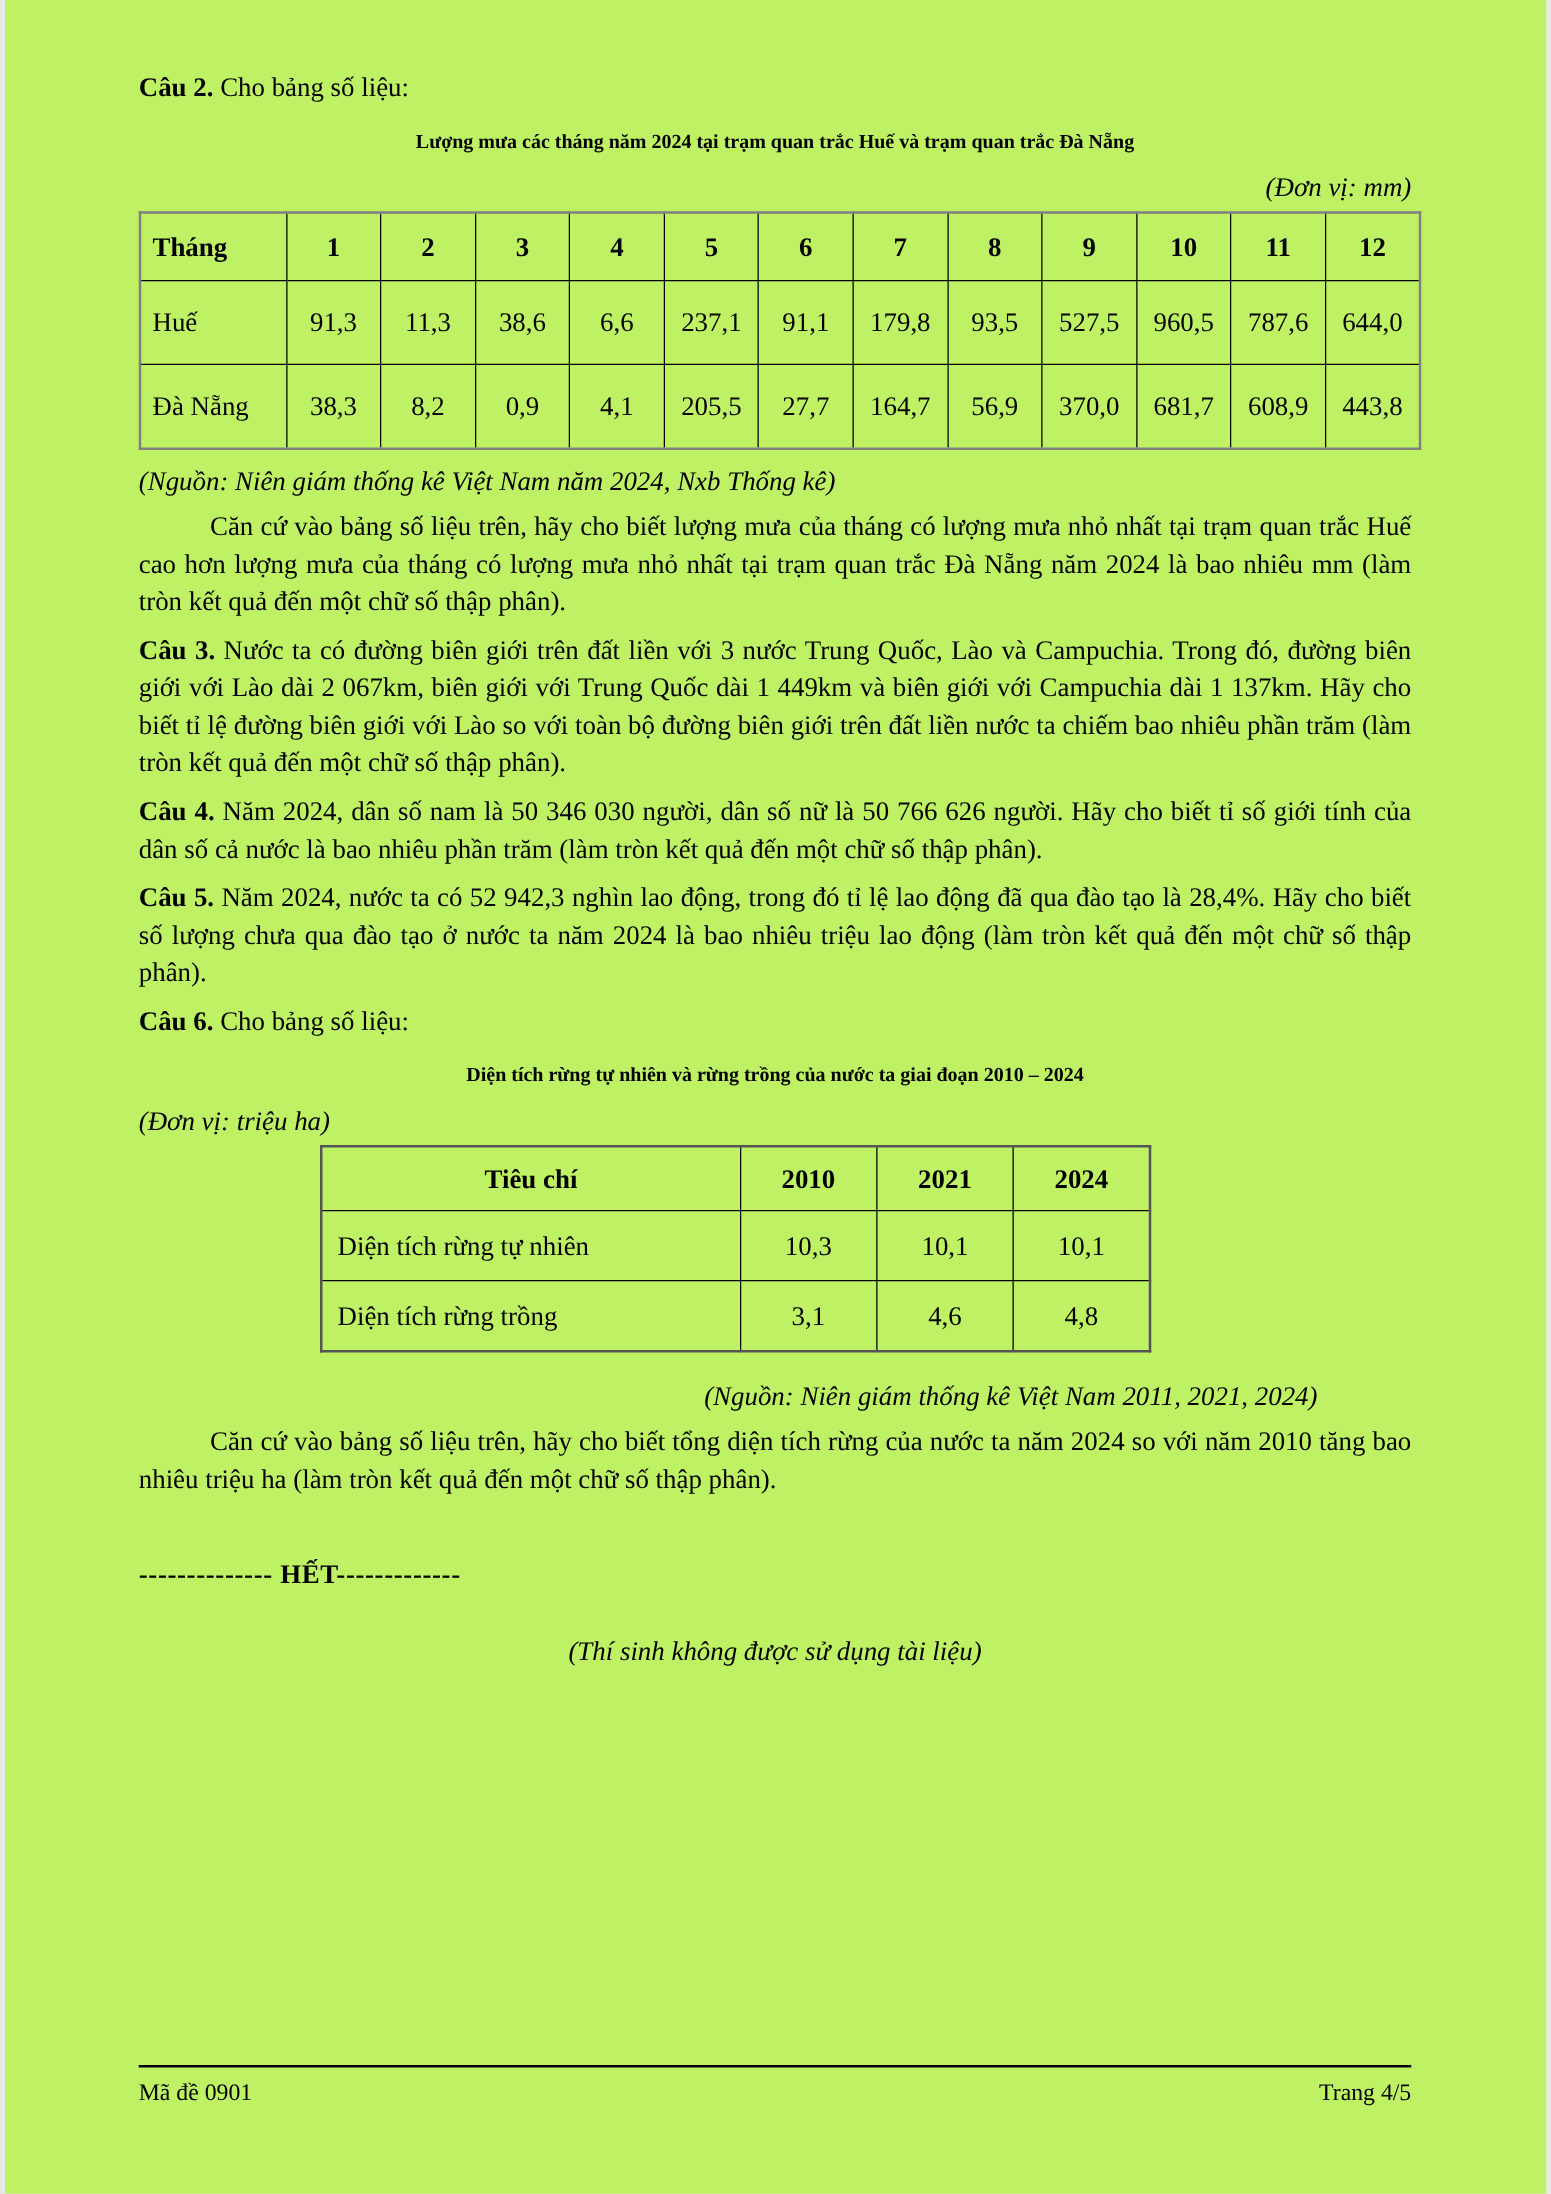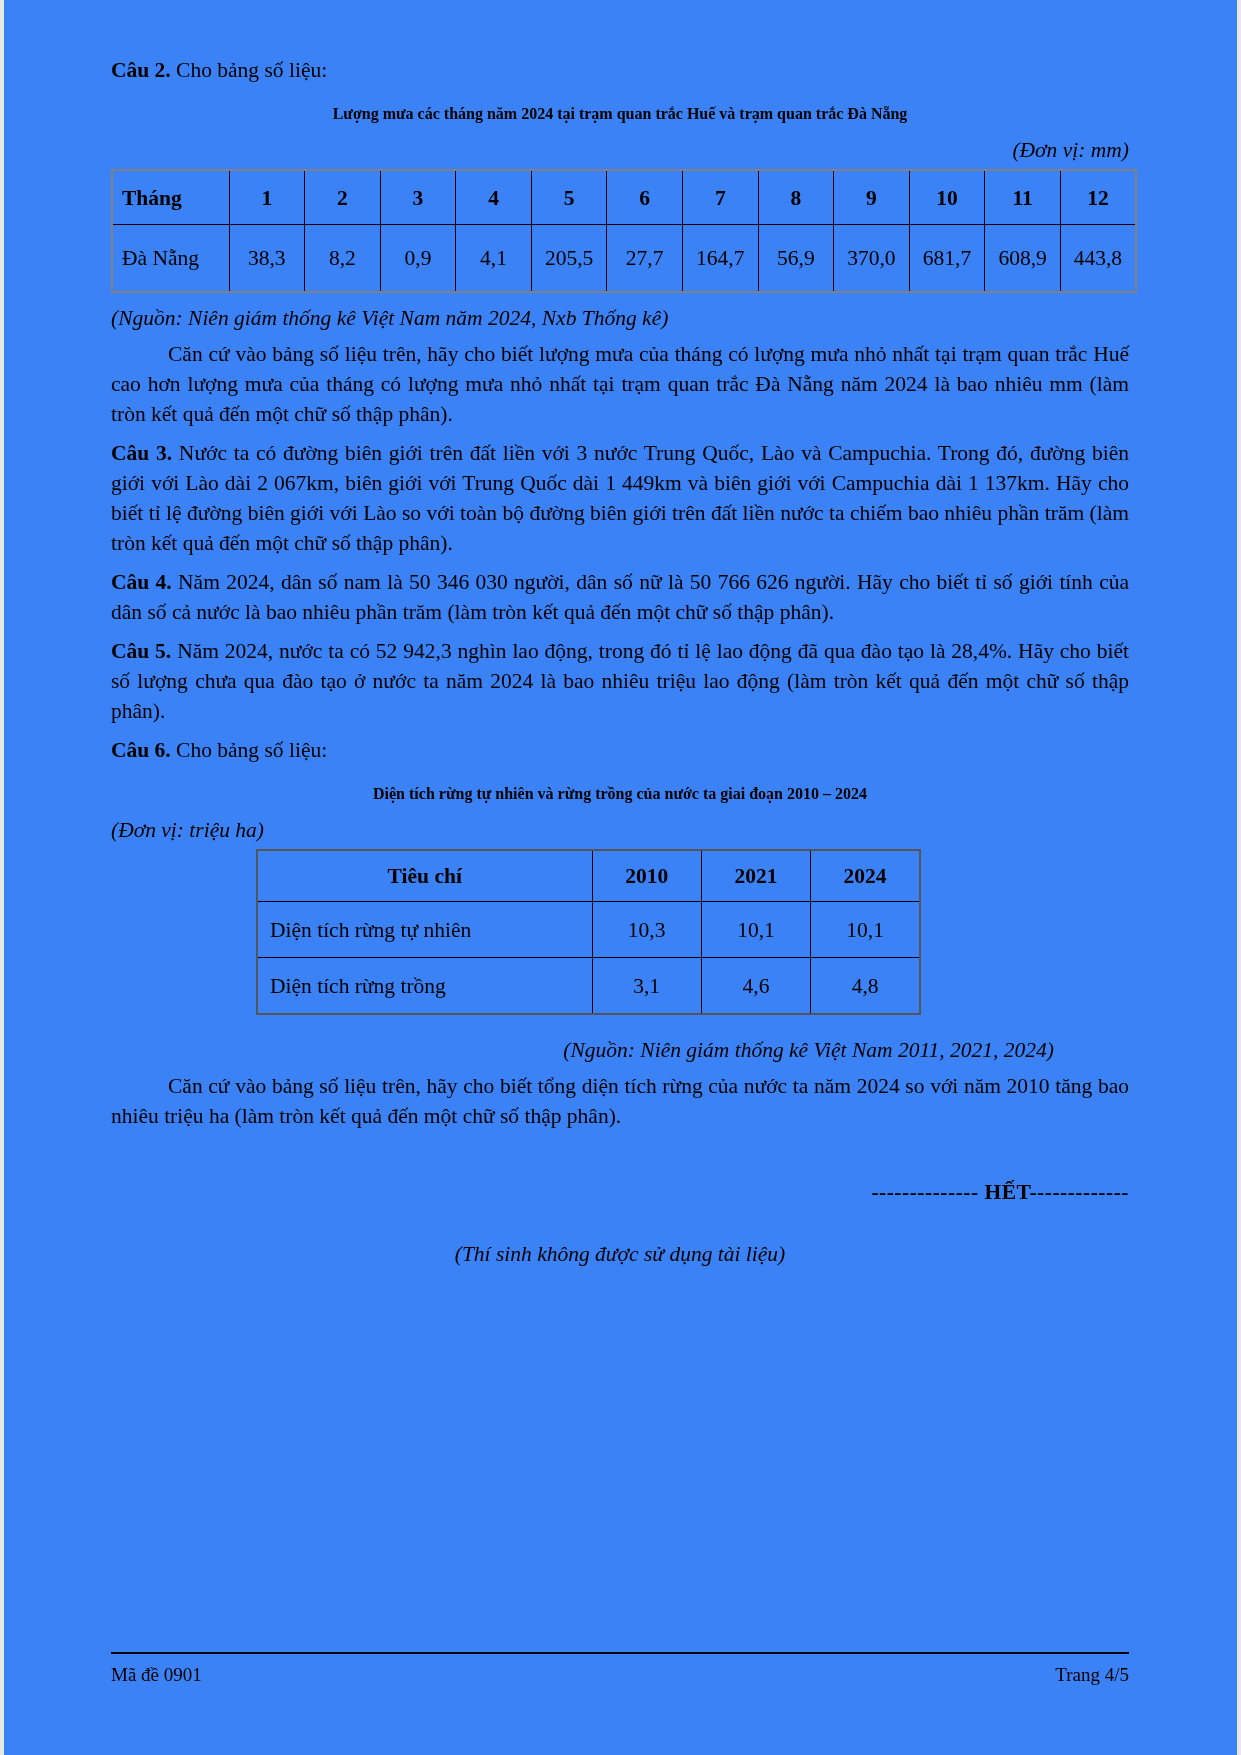--- a/index.html
+++ b/index.html
@@ -1,20 +1,20 @@
 <!DOCTYPE html>
 <html lang="vi"><head>
 <meta charset="utf-8">
 <style>
   html,body{margin:0;padding:0;background:#e8e8e8;}
   .page{
     position:relative;
     width:1233px;height:1755px;
     margin:0 auto;
-    background:#3b82f6;
+    background:#bef264;
     font-family:"Liberation Serif","DejaVu Serif",serif;
     color:#000;
     font-size:21.5px;
     line-height:30px;
     box-sizing:border-box;
     padding:55px 108px 0 107px;
     overflow:hidden;
   }
   p{margin:0;}
   .q{text-align:justify;margin-top:9px;}
@@ -32,21 +32,21 @@
   .rain-table th{height:53px;font-weight:bold;}
   .rain-table td{height:66px;font-weight:normal;}
   .rain-table .rowlabel{text-align:left;padding-left:9px;}
 
   .forest-table{width:665px;margin:4px 0 0 145px;border:2px solid #555;}
   .forest-table th,.forest-table td{border:1px solid #000;text-align:center;vertical-align:middle;padding:0 6px;}
   .forest-table th{height:50px;font-weight:bold;}
   .forest-table td{height:55px;}
   .forest-table .rowlabel{text-align:left;padding-left:12px;}
 
-  .end-marker{text-align:right;font-weight:bold;margin-top:46px;letter-spacing:.5px;}
+  .end-marker{text-align:left;font-weight:bold;margin-top:46px;letter-spacing:.5px;}
   .end-note{text-align:center;font-style:italic;margin-top:32px;}
 
   .footer{
     position:absolute;left:107px;right:108px;top:1652px;
     border-top:2px solid #000;
     padding-top:6px;
     display:flex;justify-content:space-between;
     font-size:19px;
   }
 </style>
@@ -84,20 +84,35 @@
       <th>3</th>
       <th>4</th>
       <th>5</th>
       <th>6</th>
       <th>7</th>
       <th>8</th>
       <th>9</th>
       <th>10</th>
       <th>11</th>
       <th>12</th>
+    </tr>
+    <tr>
+      <td class="rowlabel">Huế</td>
+      <td>91,3</td>
+      <td>11,3</td>
+      <td>38,6</td>
+      <td>6,6</td>
+      <td>237,1</td>
+      <td>91,1</td>
+      <td>179,8</td>
+      <td>93,5</td>
+      <td>527,5</td>
+      <td>960,5</td>
+      <td>787,6</td>
+      <td>644,0</td>
     </tr>
     <tr>
       <td class="rowlabel">Đà Nẵng</td>
       <td>38,3</td>
       <td>8,2</td>
       <td>0,9</td>
       <td>4,1</td>
       <td>205,5</td>
       <td>27,7</td>
       <td>164,7</td>

